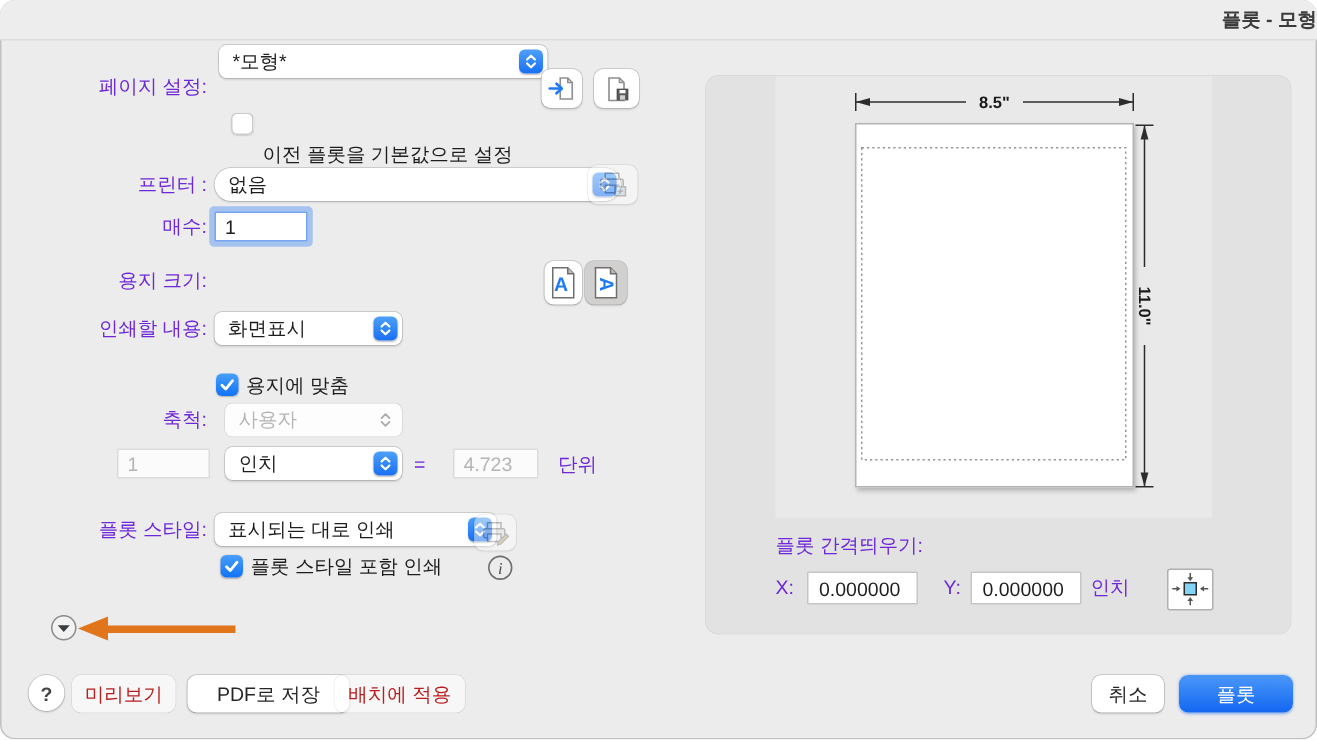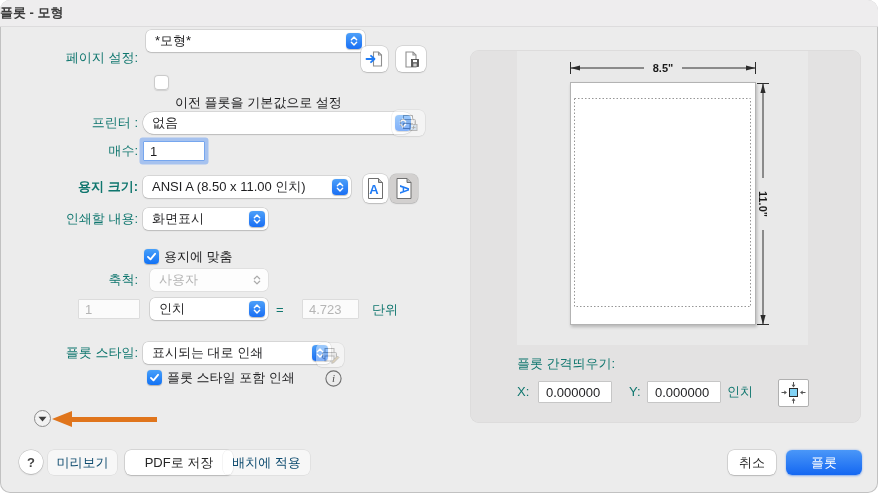--- a/index.html
+++ b/index.html
@@ -6,26 +6,26 @@
   *{box-sizing:border-box;}
   .window{
     position:relative;width:878px;height:493px;
     background:#ececec;border-radius:10px;overflow:hidden;
     box-shadow:inset 0 0 0 1px rgba(0,0,0,0.18);
     font-family:"Liberation Sans","DejaVu Sans",sans-serif;
     font-size:13px;color:#1d1d1f;
   }
   .titlebar{
     position:absolute;left:0;top:0;right:0;height:27px;
-    display:flex;align-items:center;justify-content:flex-start;
+    display:flex;align-items:center;justify-content:flex-end;
     font-weight:700;color:#3c3c3c;
     border-bottom:1px solid rgba(0,0,0,0.07);
     background:#eeedee;
   }
-  .lbl{position:absolute;line-height:22px;white-space:nowrap;color:#0f766e;}
+  .lbl{position:absolute;line-height:22px;white-space:nowrap;color:#6d28d9;}
   .lbl.r{text-align:right;left:0;width:138px;}
   
   .combo{
     position:absolute;height:22px;background:#fff;border-radius:5px;
     box-shadow:0 0 0 0.5px rgba(0,0,0,0.18),0 1px 1.5px rgba(0,0,0,0.12);
     display:flex;align-items:center;padding:0 26px 0 9px;white-space:nowrap;overflow:hidden;
   }
   .combo .stepper{
     position:absolute;right:3px;top:3px;width:16px;height:16px;border-radius:4px;
     background:linear-gradient(#4da0f9,#1a6ff4);
@@ -55,21 +55,21 @@
   }
   .icon-btn.disabled{opacity:0.45;}
   .icon-btn.selected{background:#d2d0cf;}
   
   .btn{
     position:absolute;height:25px;border-radius:6px;background:#fff;
     display:flex;align-items:center;justify-content:center;white-space:nowrap;
     box-shadow:0 0 0 0.5px rgba(0,0,0,0.18),0 1px 1.5px rgba(0,0,0,0.15);
     color:#262626;
   }
-  .btn.disabled{color:#0c4a6e;background:rgba(255,255,255,0.6);box-shadow:0 0 0 0.5px rgba(0,0,0,0.09);}
+  .btn.disabled{color:#b91c1c;background:rgba(255,255,255,0.6);box-shadow:0 0 0 0.5px rgba(0,0,0,0.09);}
   .btn.primary{background:linear-gradient(#4a97f8,#1467f2);color:#fff;box-shadow:0 0.5px 2px rgba(20,103,242,0.5);}
   .btn.round{width:24px;height:24px;border-radius:50%;font-weight:700;color:#454545;}
   
   .panel{
     position:absolute;left:470px;top:50px;width:391px;height:373px;
     background:#e3e2e2;border-radius:9px;
     box-shadow:inset 0 0 0 0.5px rgba(0,0,0,0.05);
   }
   .preview-zone{position:absolute;left:47px;top:1px;width:291px;height:294px;background:#e9e9e9;}
   .paper{
@@ -154,30 +154,21 @@
       <rect x="11" y="10.5" width="7" height="6" fill="#bcd8f0" stroke="#7d7d7d"></rect>
       <path d="M12.5 13.5 h4 M14.5 11.8 v3.4" stroke="#7d7d7d" stroke-width="1"></path>
     </svg>
   </div>
 
   <div class="lbl r" style="top:140px;">매수:</div>
   <div class="field focused" style="left:143px;top:141px;width:62px;">
     <span>1</span>
   </div>
 
-  <div class="lbl r" style="top:176px;font-weight:bold;">용지 크기:</div>
-  <div class="combo" style="left:143px;top:176px;width:208px;">
-    <span>ANSI A (8.50 x 11.00 인치)</span>
-    <span class="stepper">
-      <svg width="12" height="12" viewBox="0 0 16 16">
-          <path d="M4.5 6.3 8 2.8 11.5 6.3" stroke="#fff" stroke-width="1.9" fill="none" stroke-linecap="round" stroke-linejoin="round"></path>
-          <path d="M4.5 9.7 8 13.2 11.5 9.7" stroke="#fff" stroke-width="1.9" fill="none" stroke-linecap="round" stroke-linejoin="round"></path>
-        </svg>
-    </span>
-  </div>
+  <div class="lbl r" style="top:176px;">용지 크기:</div>
   <div class="icon-btn" style="left:363px;top:174px;width:25px;height:29px;">
     <svg width="19" height="23" viewBox="0 0 19 23">
       <path d="M2.5 1.5 h10 l4 4 v16 h-14 z" fill="#fff" stroke="#6e6e6e"></path>
       <path d="M12.5 1.5 v4 h4" fill="#bdbdbd" stroke="#6e6e6e"></path>
       <text x="8" y="17" text-anchor="middle" font-size="13" font-weight="700" fill="#1f7bf5" font-family="'Liberation Sans',sans-serif">A</text>
     </svg>
   </div>
   <div class="icon-btn selected" style="left:390px;top:174px;width:28px;height:29px;">
     <svg width="20" height="23" viewBox="0 0 20 23">
       <path d="M3 1.5 h10 l4 4 v16 h-14 z" fill="#fff" stroke="#6e6e6e"></path>

